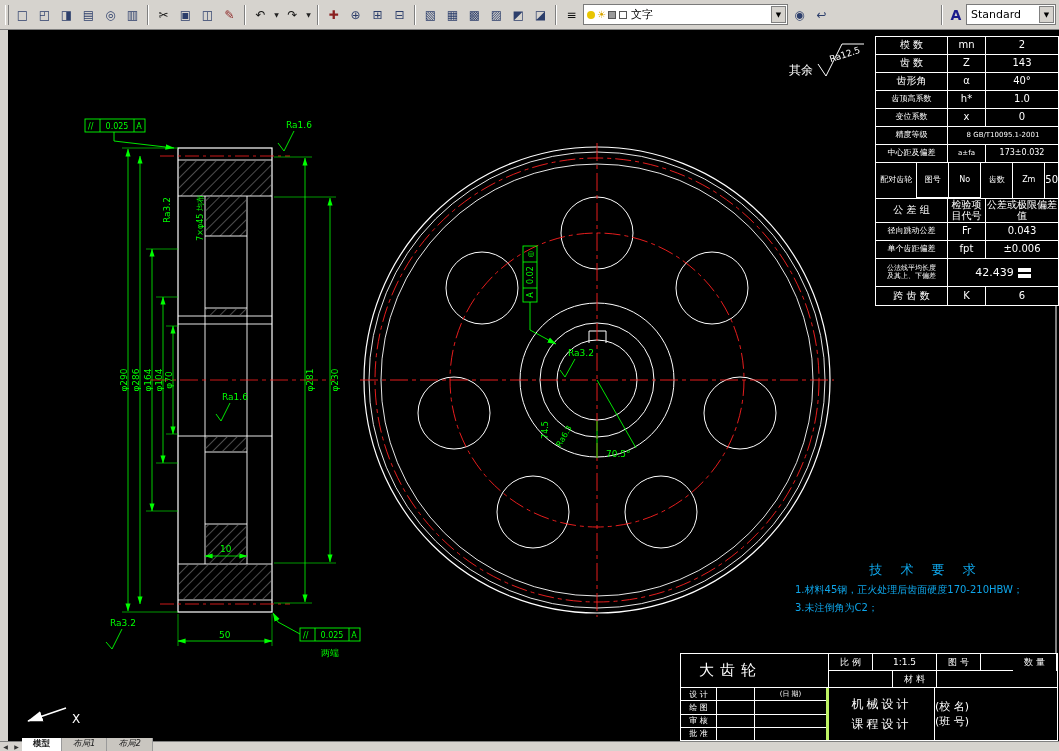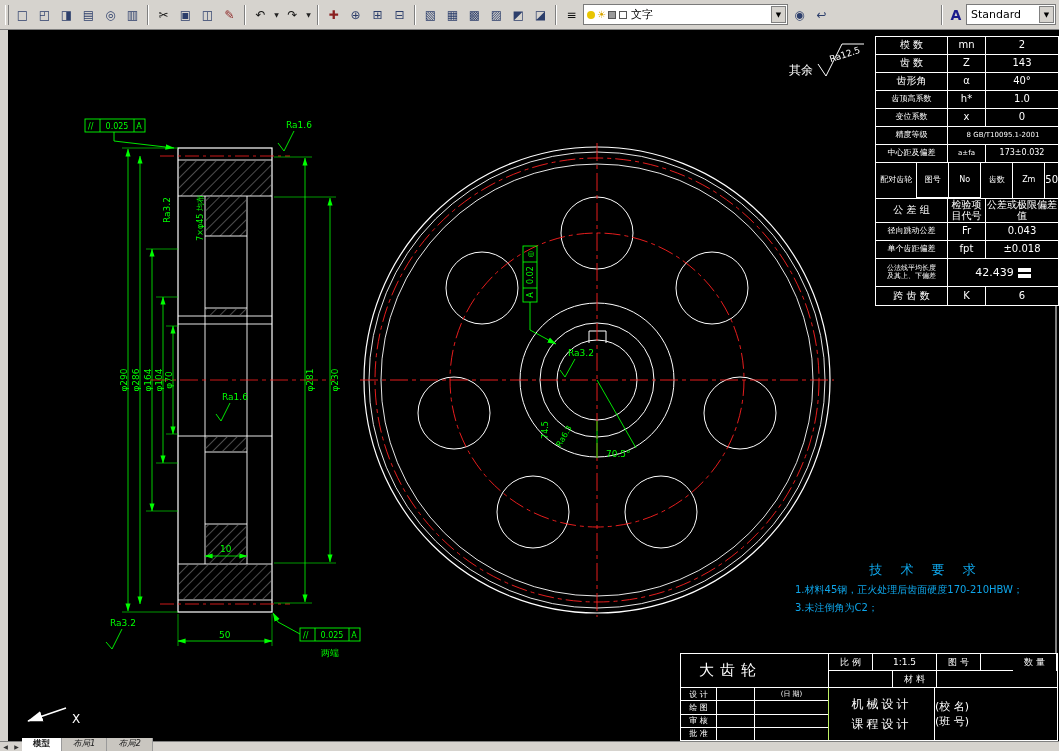--- a/index.html
+++ b/index.html
@@ -54,21 +54,21 @@
     color:#fff;font-size:10px;background:#000;display:flex;flex-direction:column}
   .tb-row1{height:34px;display:flex;border-bottom:1px solid #fff}
   .tb-name{width:148px;border-right:1px solid #fff;display:flex;align-items:center;
     padding-left:18px;font-size:15px;letter-spacing:6px}
   .tb-r1right{flex:1;display:flex;flex-wrap:wrap}
   .tb-cell{height:17px;display:flex;align-items:center;justify-content:center;
     border-right:1px solid #fff;border-bottom:1px solid #fff;font-size:9px}
   .tb-cell.nb{border-bottom:none}.tb-cell.nr{border-right:none}
   .cw44{width:44px}.cw64{width:64px}.cwfx{flex:1}
   .tb-row2{flex:1;display:flex}
-  .tb-left{width:148px;border-right:1px solid #bef264;display:flex;flex-direction:column;font-size:8px}
+  .tb-left{width:148px;border-right:3px solid #bef264;display:flex;flex-direction:column;font-size:8px}
   .tb-lrow{flex:1;display:flex;border-bottom:1px solid #fff}
   .tb-lrow:last-child{border-bottom:none}
   .tb-lc{display:flex;align-items:center;justify-content:center;border-right:1px solid #fff;overflow:hidden}
   .tb-lc:last-child{border-right:none}
   .lw36{width:36px}.lw38{width:38px}.lfx{flex:1}
   .tb-center{width:106px;border-right:1px solid #fff;display:flex;flex-direction:column;
     align-items:center;justify-content:center;font-size:12px;letter-spacing:3px;gap:3px}
   .tb-right{flex:1;display:flex;flex-direction:column;justify-content:center;
     font-size:11px;}
   
@@ -366,21 +366,21 @@
       <div class="pt-c fx f6">公差或极限偏差值</div>
     </div>
     <div class="pt-r">
         <div class="pt-c w72 f8">径向跳动公差</div>
         <div class="pt-c w38">Fr</div>
         <div class="pt-c fx">0.043</div>
       </div>
     <div class="pt-r">
         <div class="pt-c w72 f8">单个齿距偏差</div>
         <div class="pt-c w38">fpt</div>
-        <div class="pt-c fx">±0.018</div>
+        <div class="pt-c fx">±0.006</div>
       </div>
     <div class="pt-r h28">
       <div class="pt-c w72 two f7">
         <span>公法线平均长度</span>
         <span>及其上、下偏差</span>
       </div>
       <div class="pt-c fx f11">
         <span>42.439</span>
         <span class="tolbars">
             <i></i>

